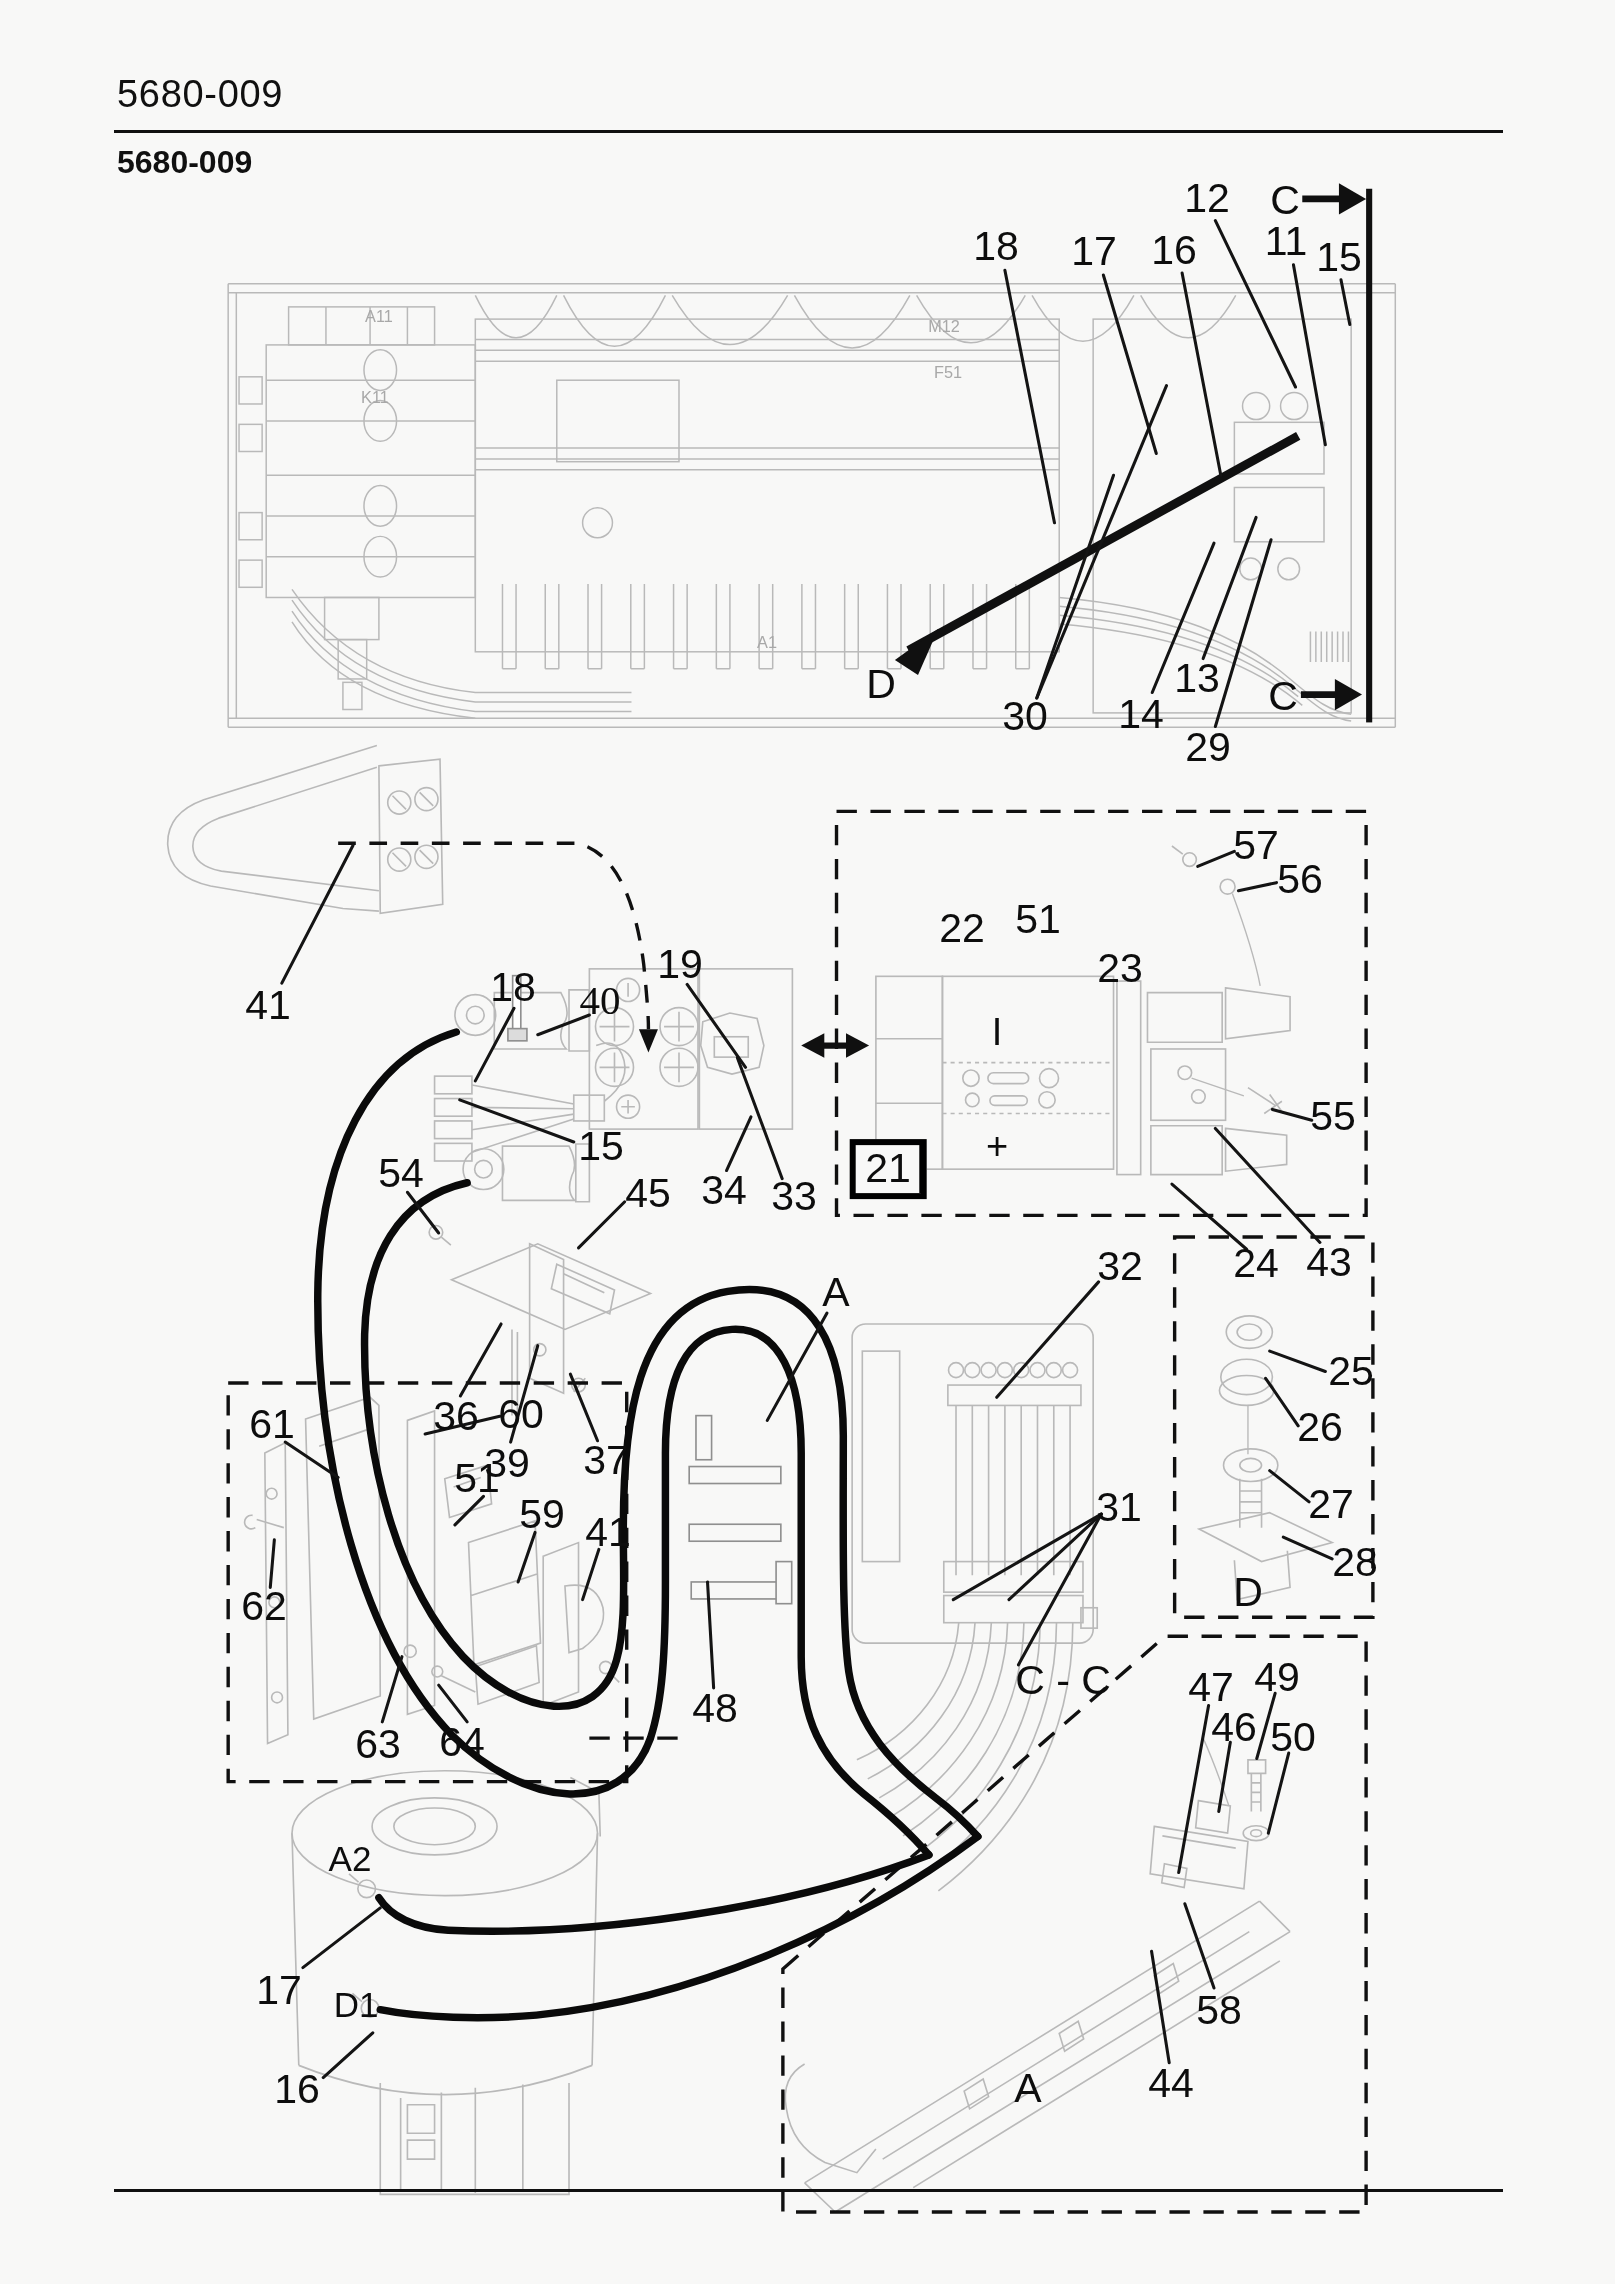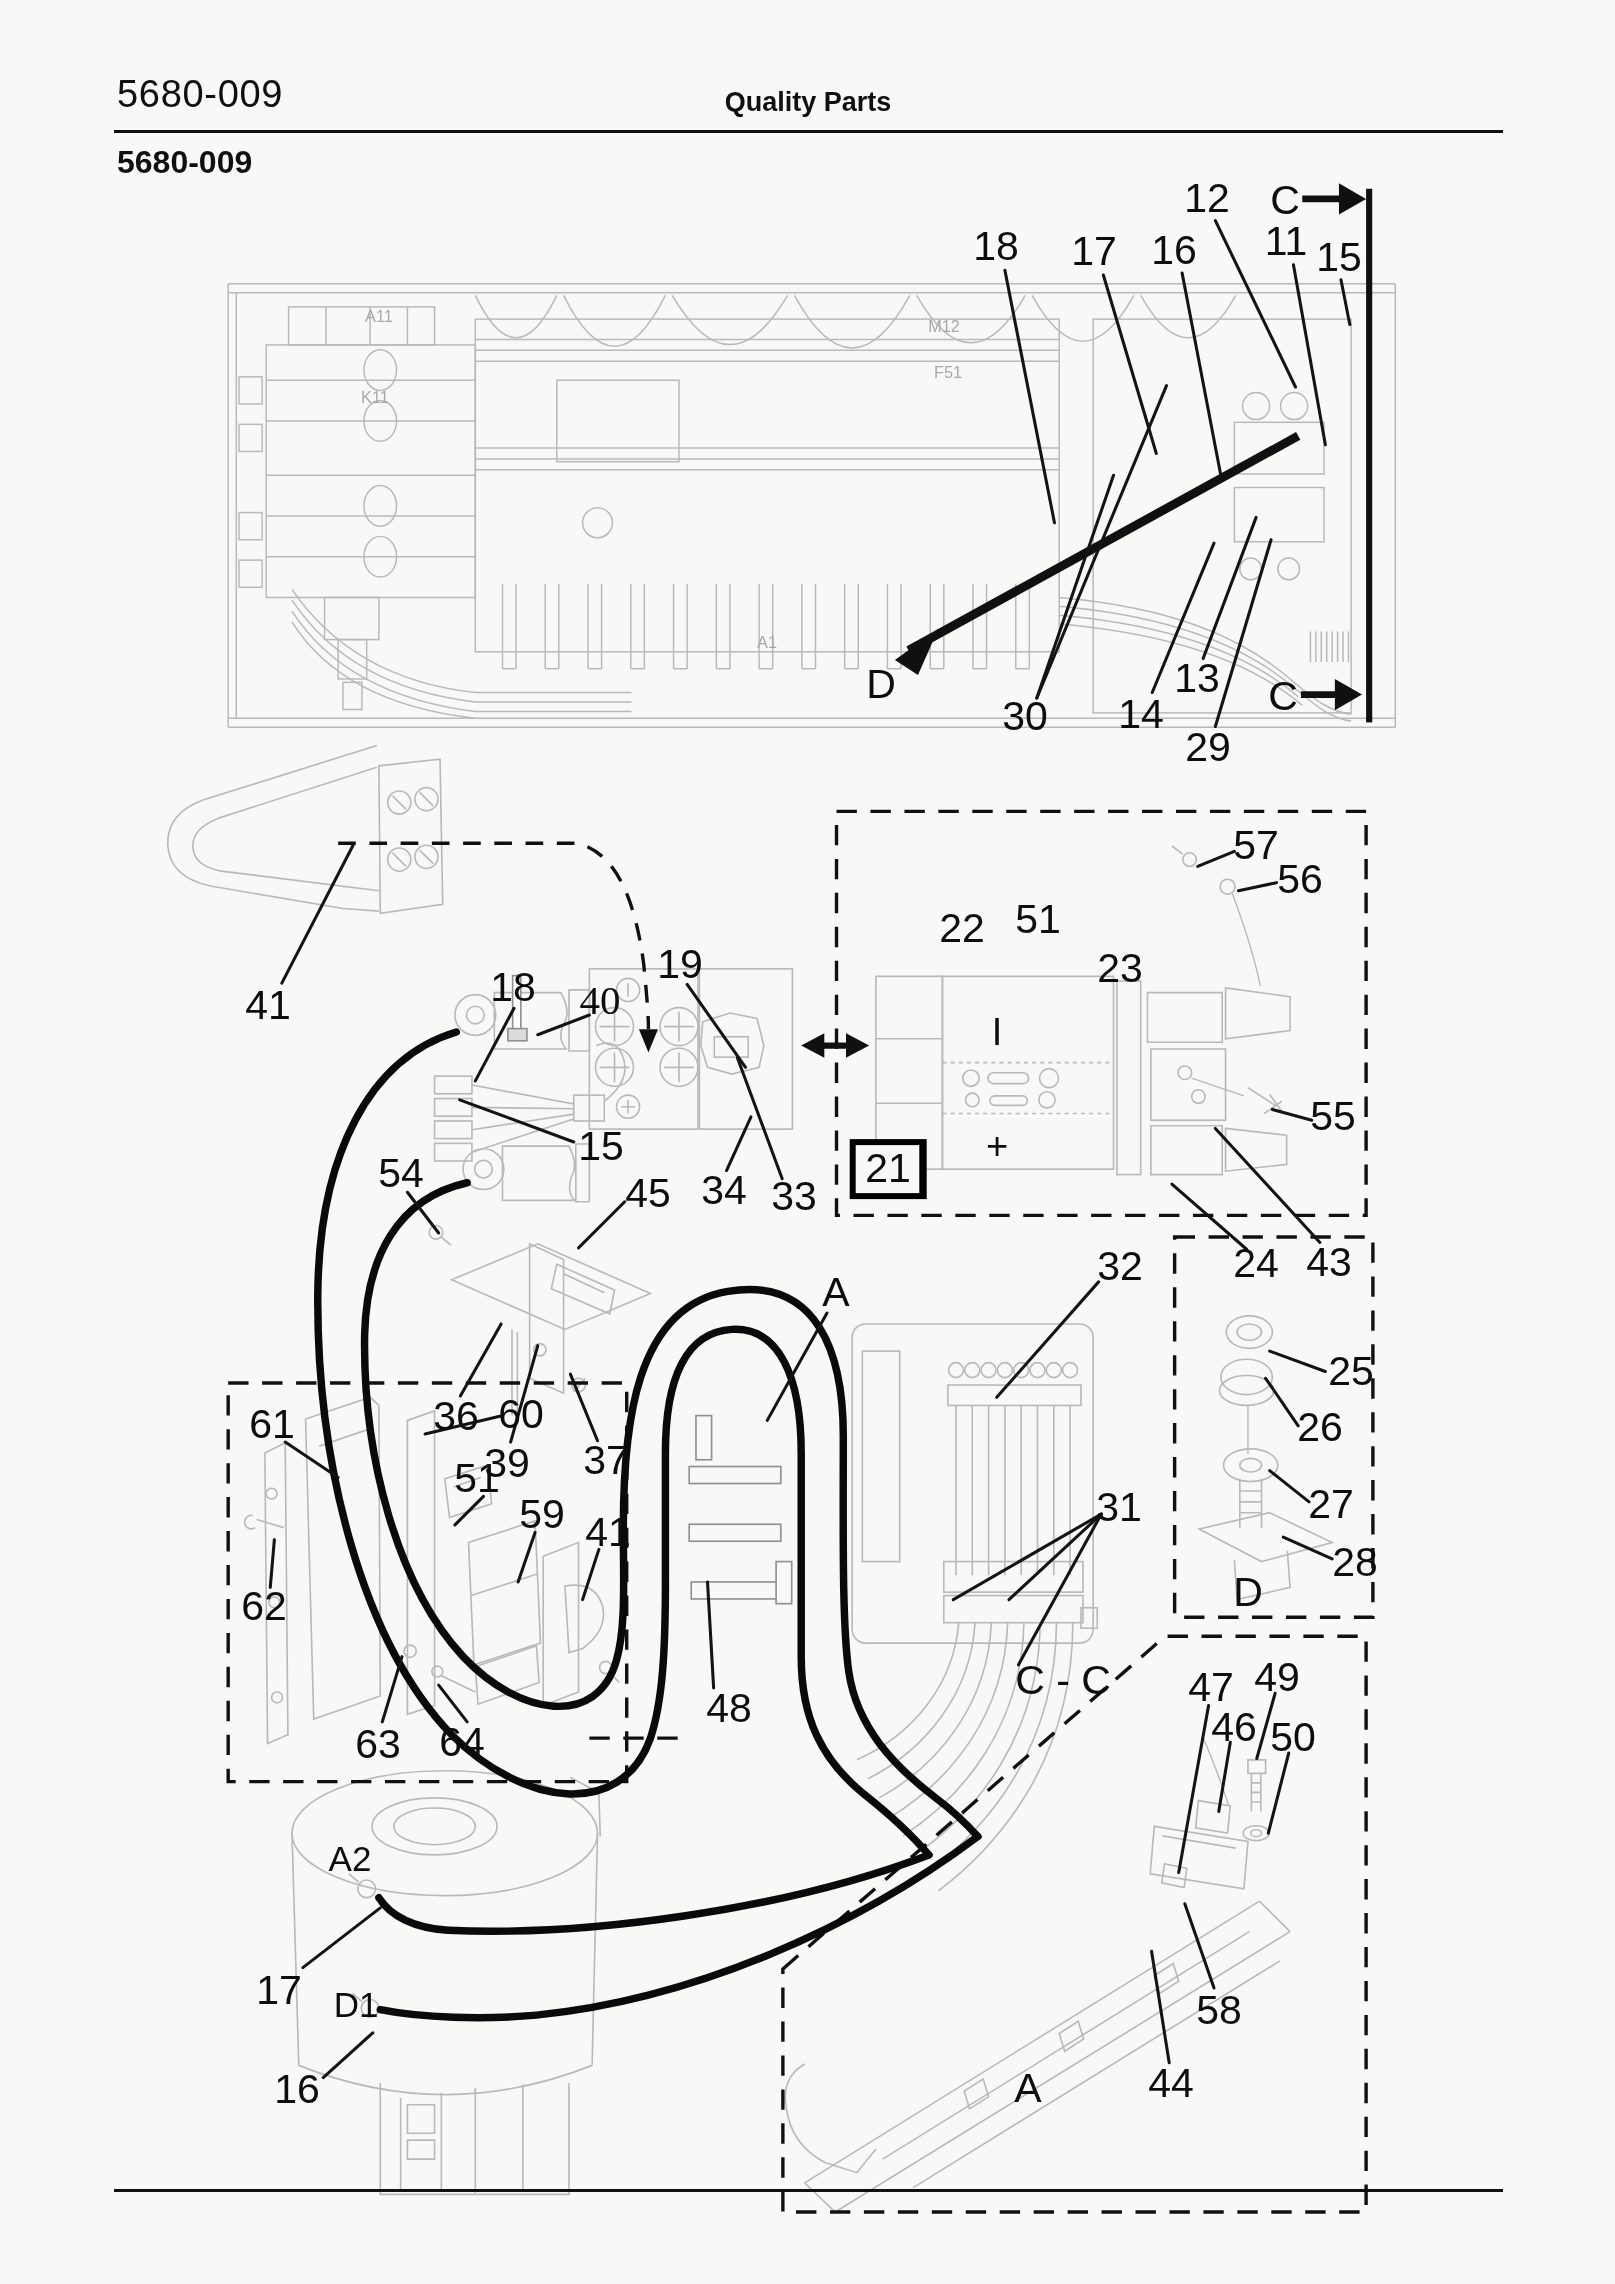--- a/index.html
+++ b/index.html
@@ -305,21 +305,20 @@
       <line x1="1812" y1="2566" x2="1795" y2="2668"></line>
       <line x1="1898" y1="2582" x2="1868" y2="2700"></line>
       <line x1="1788" y1="2928" x2="1745" y2="2804"></line>
       <line x1="1722" y1="3038" x2="1696" y2="2874"></line>
       <line x1="446" y1="2898" x2="560" y2="2810"></line>
       <line x1="476" y1="3060" x2="549" y2="2994"></line>
     </g>
   </svg>
 
   <div class="hdr-left">5680-009</div>
-  <div class="hdr-center">Quality Parts</div>
   <div class="hdr-rule"></div>
   <div class="page-title">5680-009</div>
 
   <div id="label-layer">
       <div class="part-label" style="left: 996px; top: 246px;">18</div>
       <div class="part-label" style="left: 1094px; top: 251px;">17</div>
       <div class="part-label" style="left: 1174px; top: 250px;">16</div>
       <div class="part-label" style="left: 1207px; top: 198px;">12</div>
       <div class="part-label" style="left: 1285px; top: 200px;">C</div>
       <div class="part-label" style="left: 1286px; top: 241px;">11</div>
@@ -363,21 +362,21 @@
       <div class="part-label" style="left: 1355px; top: 1562px;">28</div>
       <div class="part-label" style="left: 1248px; top: 1592px;">D</div>
       <div class="part-label" style="left: 272px; top: 1424px;">61</div>
       <div class="part-label" style="left: 521px; top: 1414px;">60</div>
       <div class="part-label" style="left: 477px; top: 1478px;">51</div>
       <div class="part-label" style="left: 542px; top: 1514px;">59</div>
       <div class="part-label" style="left: 608px; top: 1532px;">41</div>
       <div class="part-label" style="left: 264px; top: 1606px;">62</div>
       <div class="part-label" style="left: 378px; top: 1744px;">63</div>
       <div class="part-label" style="left: 462px; top: 1742px;">64</div>
-      <div class="part-label" style="left: 715px; top: 1708px; margin-left: 14px;">48</div>
+      <div class="part-label" style="left: 715px; top: 1708px;">48</div>
       <div class="part-label" style="left: 1211px; top: 1687px;">47</div>
       <div class="part-label" style="left: 1277px; top: 1677px;">49</div>
       <div class="part-label" style="left: 1234px; top: 1727px;">46</div>
       <div class="part-label" style="left: 1293px; top: 1737px;">50</div>
       <div class="part-label" style="left: 1219px; top: 2010px;">58</div>
       <div class="part-label" style="left: 1171px; top: 2083px;">44</div>
       <div class="part-label" style="left: 1028px; top: 2088px;">A</div>
       <div class="part-label" style="left: 279px; top: 1990px;">17</div>
       <div class="part-label small" style="left: 350px; top: 1858px;">A2</div>
       <div class="part-label small" style="left: 356px; top: 2004px;">D1</div>

